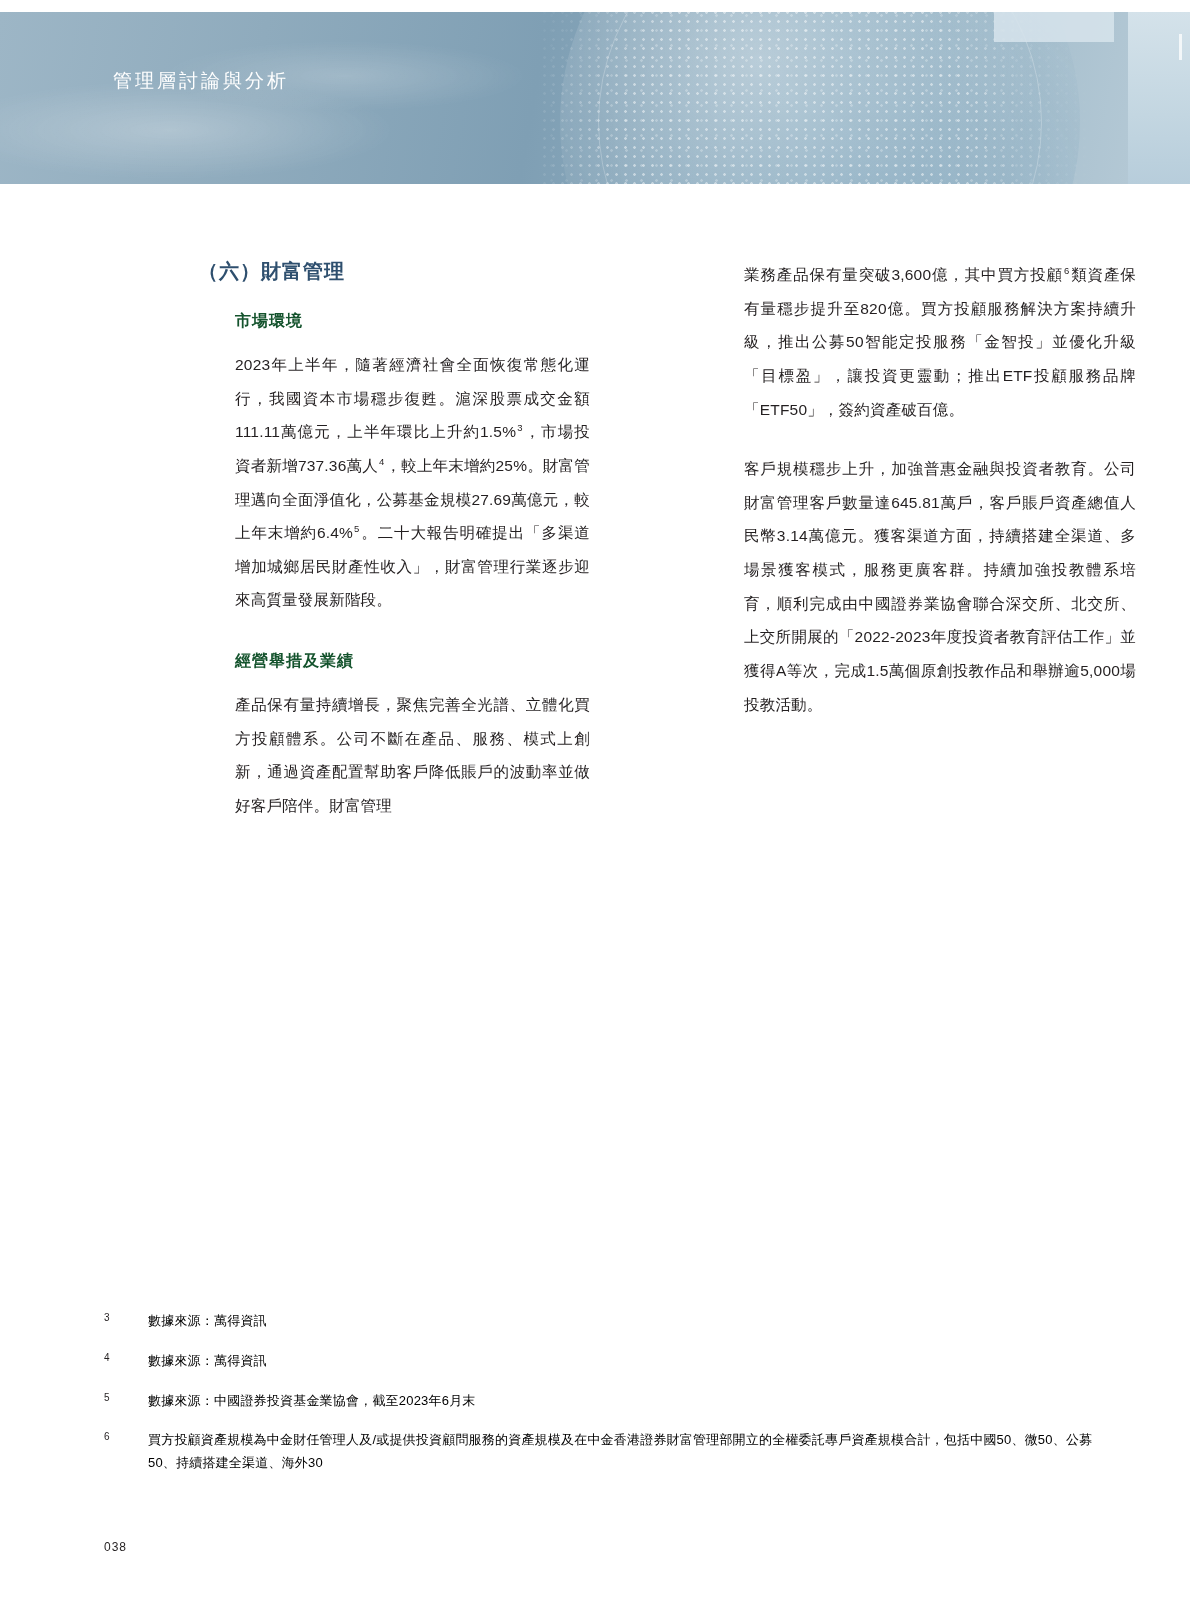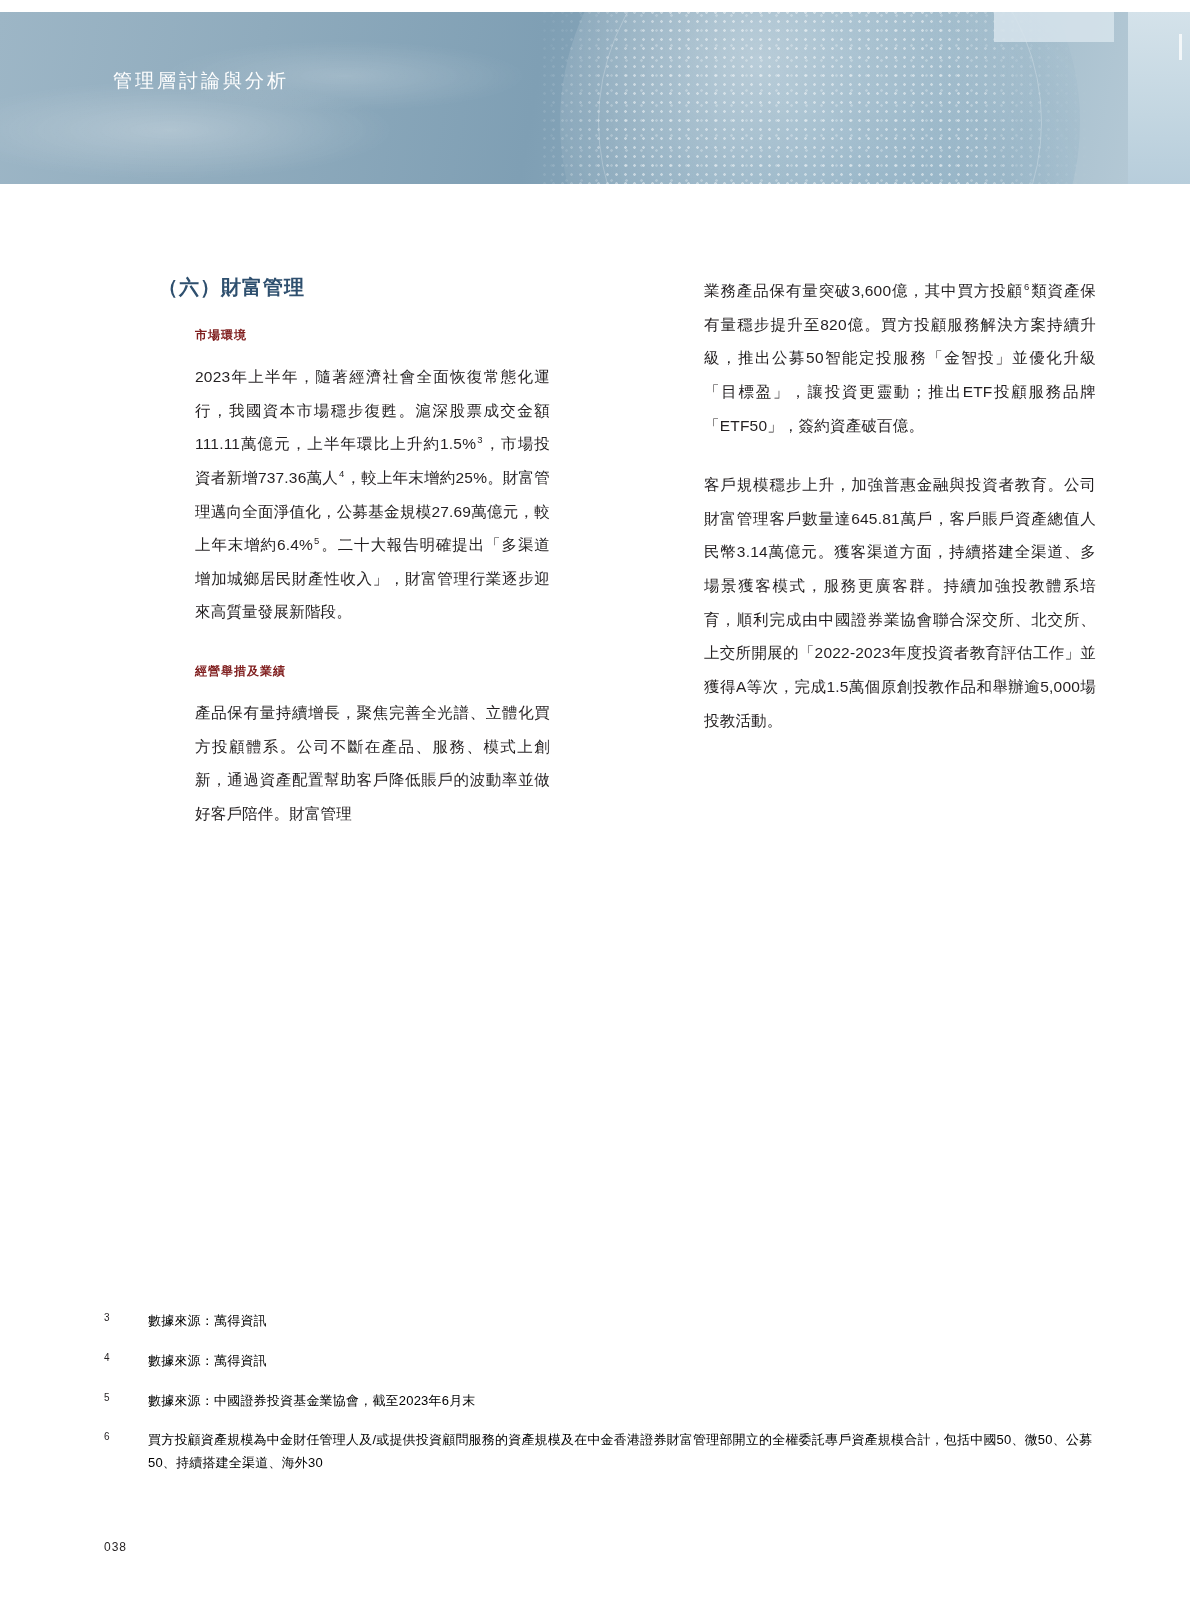--- a/index.html
+++ b/index.html
@@ -110,36 +110,37 @@
 
   
   .content {
     position: absolute;
     top: 258px;
     left: 0;
     width: 1190px;
   }
   .col {
     position: absolute;
-    top: 16px;
+    top: 0;
     width: 392px;
+    margin-left: 40px;
   }
   .col-left { left: 158px; }
   .col-right { left: 704px; }
 
   .section-title {
     font-size: 20px;
     color: #2e4f6e;
     font-weight: 700;
     letter-spacing: 1px;
     margin: 0 0 26px 0;
   }
   .sub-title {
-    font-size: 12px;
-    color: #7f1d1d;
+    font-size: 16px;
+    color: #14532d;
     font-weight: 700;
     letter-spacing: 1px;
     margin: 0 0 16px 0;
     padding-left: 37px;
   }
   .sub-title.second {
     margin-top: 34px;
   }
   p.body {
     font-size: 15.5px;

